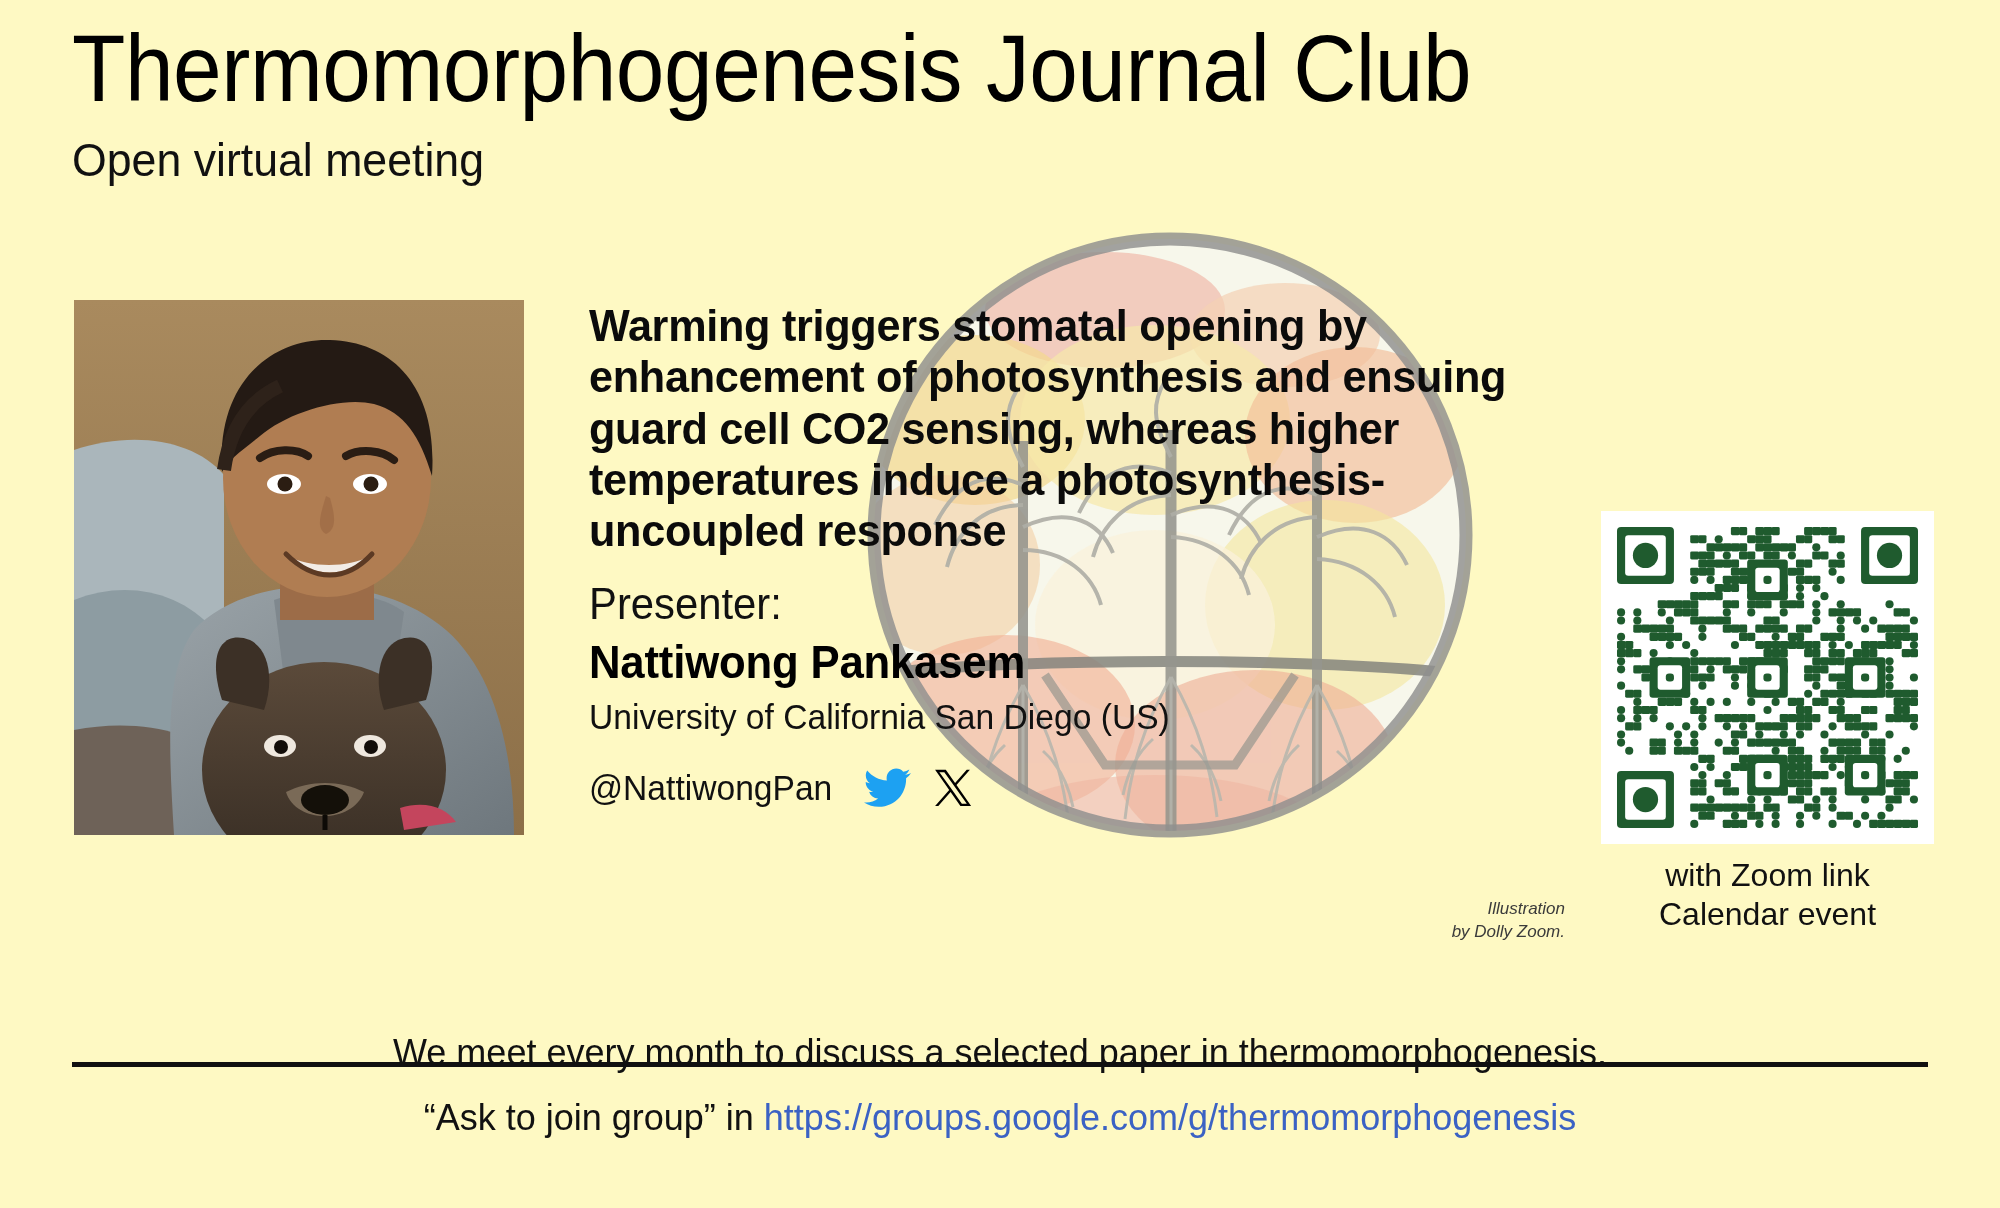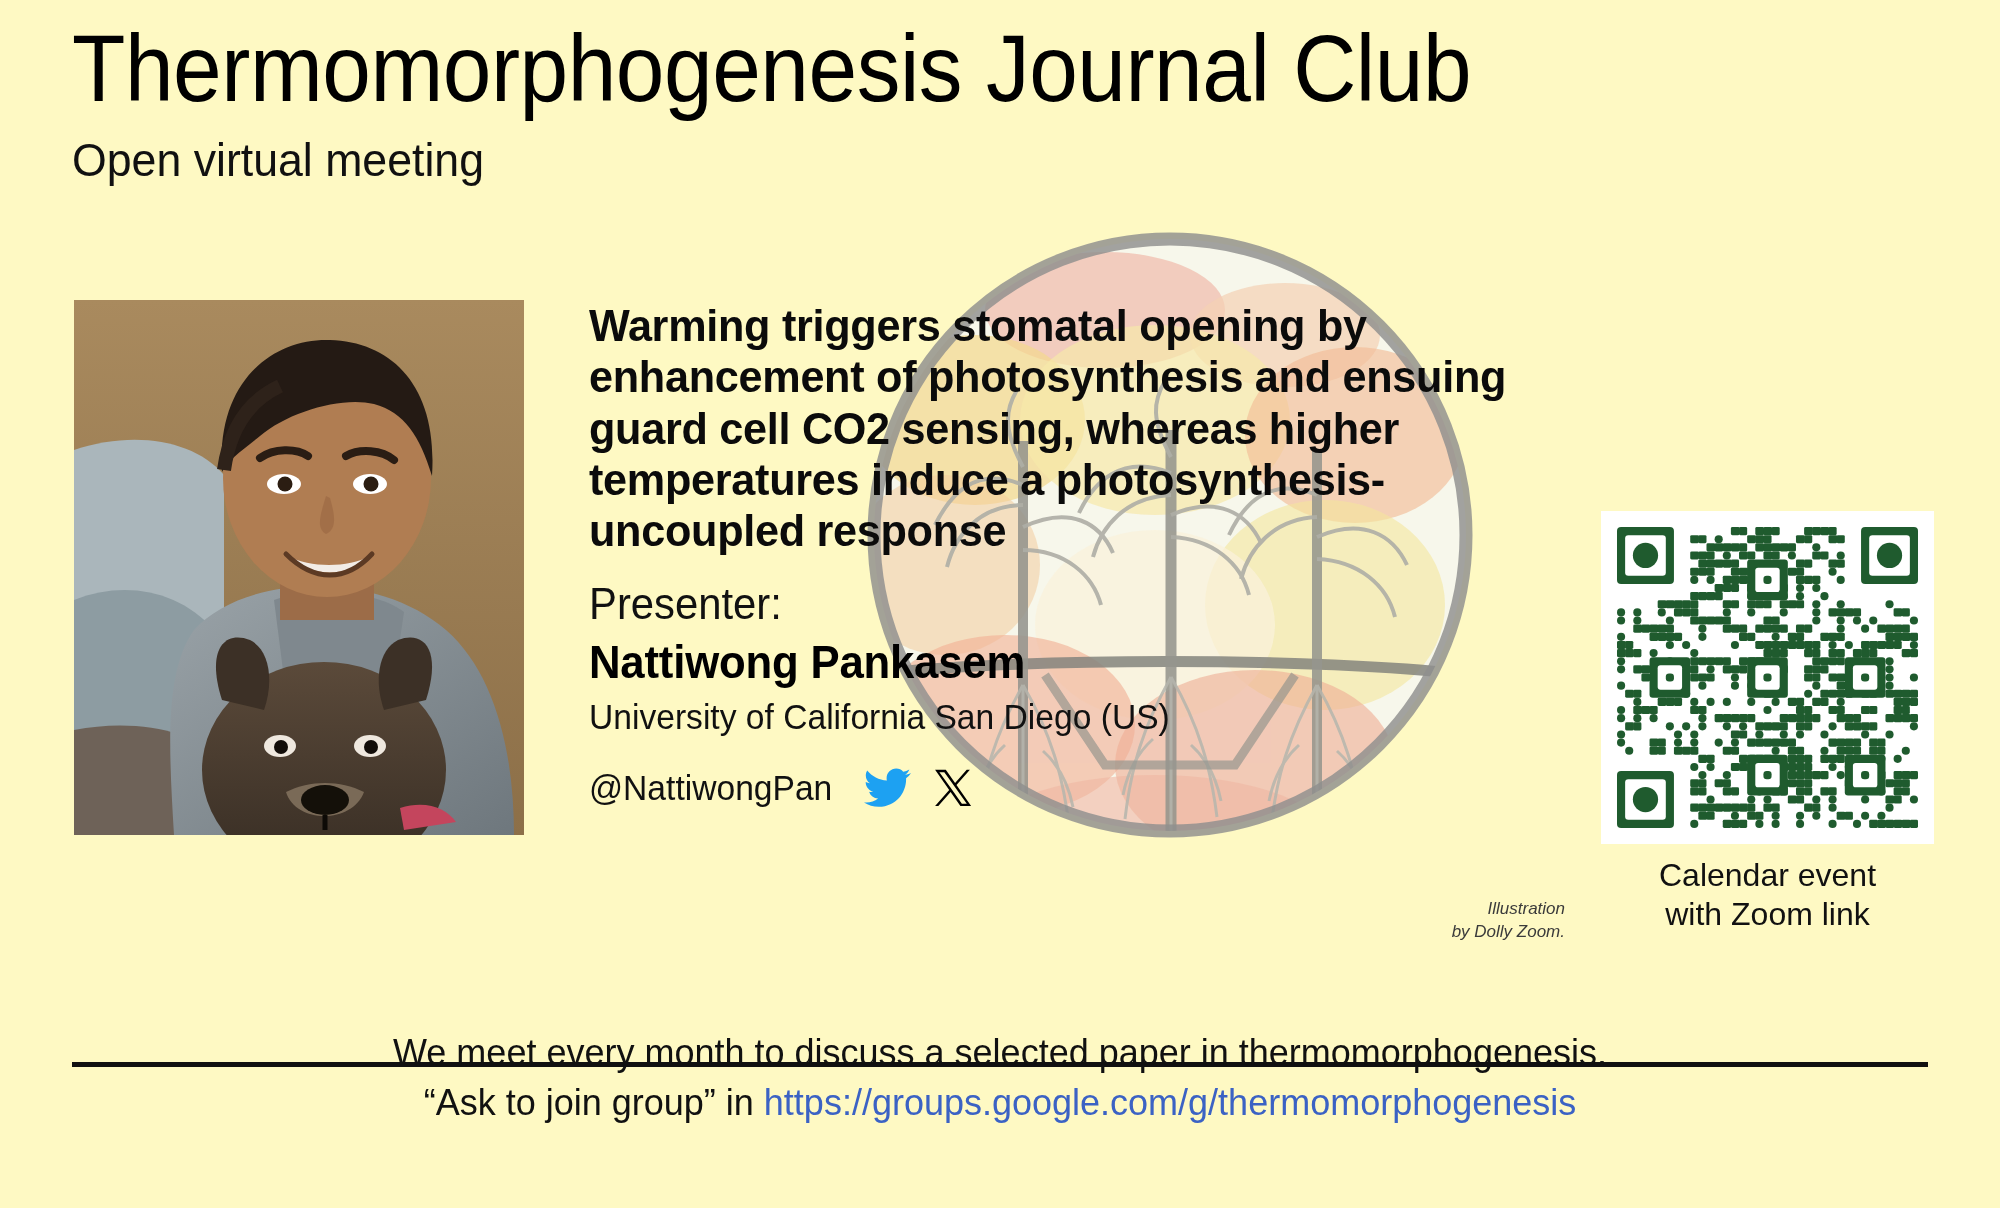--- a/index.html
+++ b/index.html
@@ -77,21 +77,21 @@
             transform:scaleX(0.93);transform-origin:left top;letter-spacing:-0.2px;}
   .date-times{margin-top:12px;font-size:38px;line-height:1.1;color:#111;
             transform:scaleX(0.95);transform-origin:left top;white-space:nowrap;}
 
   
   .rule{position:absolute;left:72px;top:1062px;width:1856px;height:5px;background:#111;}
 
   
   .footer{position:absolute;left:0;top:1030px;width:2000px;text-align:center;}
   .footer div{font-size:36px;line-height:1.28;color:#111;}
-  .footer .l2{margin-top:4px;}
+  .footer .l2{margin-top:19px;}
   .lnk{color:#3b62c4;}
 </style>
 </head>
 <body>
 
 <div class="poster">
 
   <div class="illus">
     <svg viewBox="0 0 630 720" xmlns="http://www.w3.org/2000/svg">
       <defs>
@@ -822,22 +822,22 @@
             <rect x="146.16216216216216" y="243.78378378378378" width="40.67567567567568" height="40.67567567567568" rx="3.254054054054054" ry="3.254054054054054" fill="#1f5b2e"></rect>
             <rect x="154.2972972972973" y="251.9189189189189" width="24.405405405405407" height="24.405405405405407" rx="2.847297297297297" ry="2.847297297297297" fill="#ffffff"></rect>
             <rect x="162.43243243243242" y="260.05405405405406" width="8.135135135135135" height="8.135135135135135" rx="3.254054054054054" ry="3.254054054054054" fill="#1f5b2e"></rect>
             <rect x="243.78378378378378" y="243.78378378378378" width="40.67567567567568" height="40.67567567567568" rx="3.254054054054054" ry="3.254054054054054" fill="#1f5b2e"></rect>
             <rect x="251.9189189189189" y="251.9189189189189" width="24.405405405405407" height="24.405405405405407" rx="2.847297297297297" ry="2.847297297297297" fill="#ffffff"></rect>
             <rect x="260.05405405405406" y="260.05405405405406" width="8.135135135135135" height="8.135135135135135" rx="3.254054054054054" ry="3.254054054054054" fill="#1f5b2e"></rect>
           </g>
       </svg>
     </div>
     <div class="qr-cap">
+      <div>with Zoom link</div>
       <div>Calendar event</div>
-      <div>with Zoom link</div>
     </div>
   </div>
 
 
   <div class="rule"></div>
 
   <div class="footer">
     <div>We meet every month to discuss a selected paper in thermomorphogenesis.</div>
     <div class="l2"><span>“Ask to join group” in </span><span class="lnk">https://groups.google.com/g/thermomorphogenesis</span></div>
   </div>

